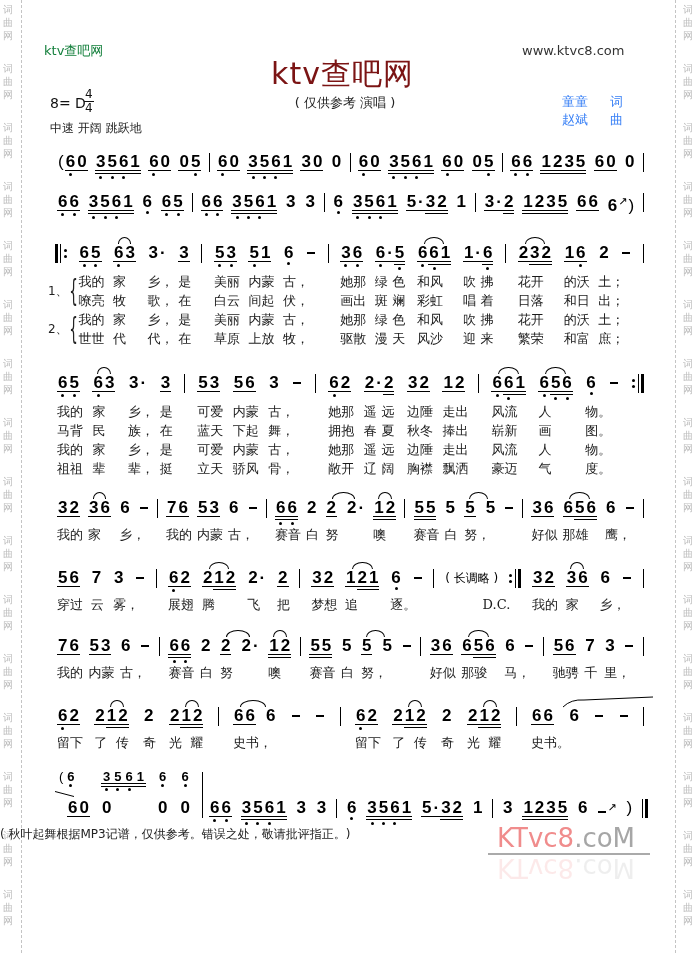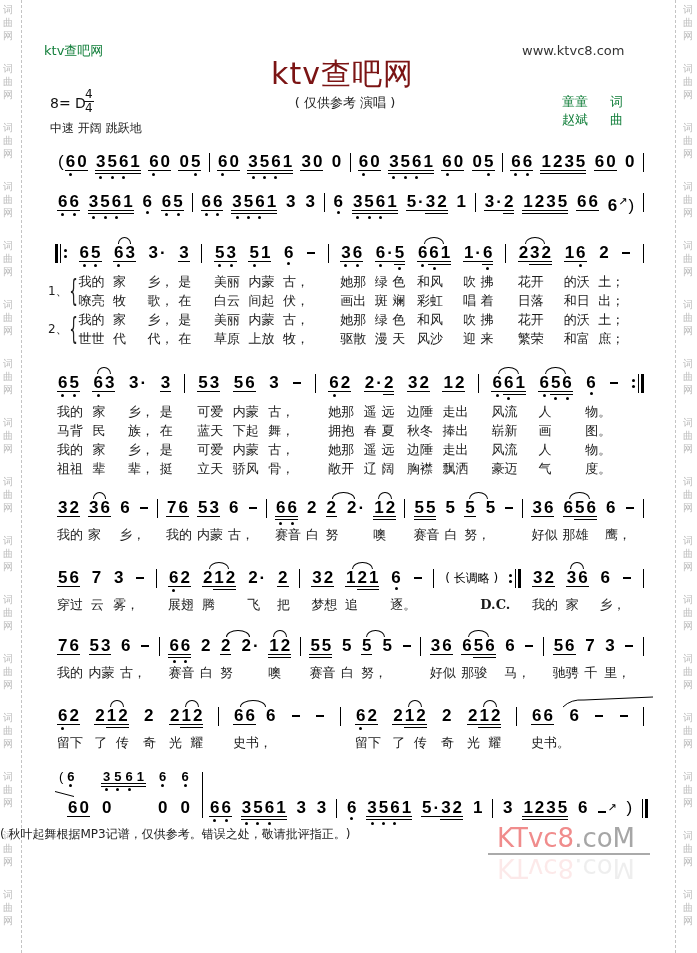--- a/index.html
+++ b/index.html
@@ -14,21 +14,21 @@
 
 .abs{position:absolute;white-space:nowrap;}
 .site-left{left:44px;top:43px;font-size:13px;line-height:16px;color:#15803d;}
 .site-right{left:522px;top:43px;font-size:13px;line-height:16px;color:#333;}
 .title{left:0;width:685px;top:56px;margin:0;text-align:center;font-size:30px;line-height:36px;font-weight:normal;color:var(--title);letter-spacing:1px;font-family:"DejaVu Sans",sans-serif;}
 .key{left:50px;top:95px;font-size:14px;line-height:16px;color:#111;}
 .timesig{position:absolute;left:84px;top:89px;display:flex;flex-direction:column;align-items:center;font-size:12px;line-height:11px;color:#111;}
 .timesig .ts-top{border-bottom:1px solid #111;padding:0 1px 1px;}
 .timesig .ts-bot{padding-top:1px;}
 .singer{left:0;width:690px;top:95px;text-align:center;font-size:13px;line-height:16px;color:#222;}
-.credits{left:562px;top:93px;font-size:13px;line-height:18px;color:#15803d;}
+.credits{left:562px;top:93px;font-size:13px;line-height:18px;color:#3b82f6;}
 .credit-row{display:flex;}
 .credit-name{width:48px;}
 .tempo{left:50px;top:121px;font-size:12px;line-height:15px;color:#222;}
 
 #score{position:absolute;left:0;top:0;width:688px;height:953px;}
 .line{position:absolute;left:57px;width:587px;display:flex;justify-content:space-between;align-items:flex-start;white-space:nowrap;}
 .line-1{top:150px;} .line-2{top:190px;} .line-3{top:241px;} .line-4{top:371px;}
 .line-5{top:496px;} .line-6{top:566px;} .line-7{top:634px;} .line-8{top:704px;}
 .line-9{top:765px;left:67px;width:136px;} .line-10{top:796px;left:209px;width:439px;}
 
@@ -46,21 +46,21 @@
 .sl{position:relative;display:inline-block;}
 .arc{position:absolute;left:20%;right:20%;top:-4px;height:6px;border:1px solid #000;border-bottom:none;border-radius:50% 50% 0 0 / 100% 100% 0 0;}
 .slg{position:relative;display:flex;gap:9px;align-items:flex-start;flex:none;}
 .slg > .arc{left:15%;right:25%;}
 
 .lyrics{position:absolute;left:0;top:29px;min-width:100%;display:flex;flex-direction:column;}
 .multi .lyrics{top:31px;}
 .ly{display:block;height:19px;line-height:19px;font-size:13px;font-family:"DejaVu Serif",serif;white-space:nowrap;color:#1a1a1a;}
 .ly.split{display:flex;justify-content:space-between;}
 .txt .notes{font-family:"DejaVu Sans",sans-serif;font-weight:normal;font-size:12px;}
-.txt .lyrics{left:auto;right:-12px;min-width:0;font-weight:bold;}
+.txt .lyrics{left:auto;right:-12px;min-width:0;}
 
 .bar{display:block;flex:none;width:1px;height:19px;margin-top:3px;background:#000;}
 .bar.tall{height:46px;margin-top:7px;}
 .rep{position:relative;display:flex;align-items:center;height:24px;flex:none;}
 .rep i{display:block;flex:none;}
 .rep .thick{width:3px;height:19px;background:#000;}
 .rep .thin{width:1px;height:19px;background:#000;}
 .rep-start{margin-left:-2px;}
 .rep-start .thin{margin-left:2px;} .rep-start .colon{margin-left:3px;}
 .rep-end .thin{margin-left:3px;} .rep-end .thick{margin-left:2px;}

